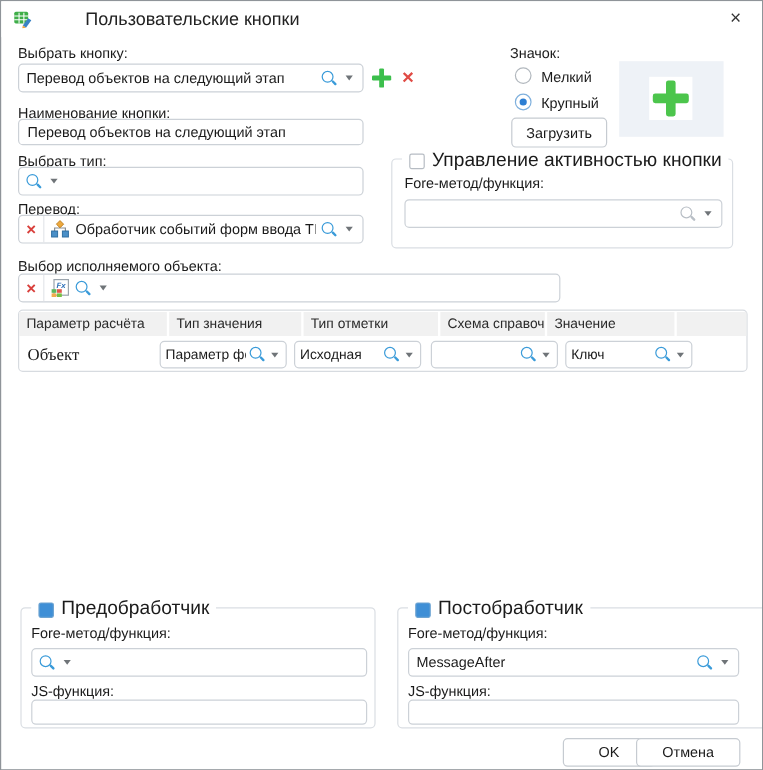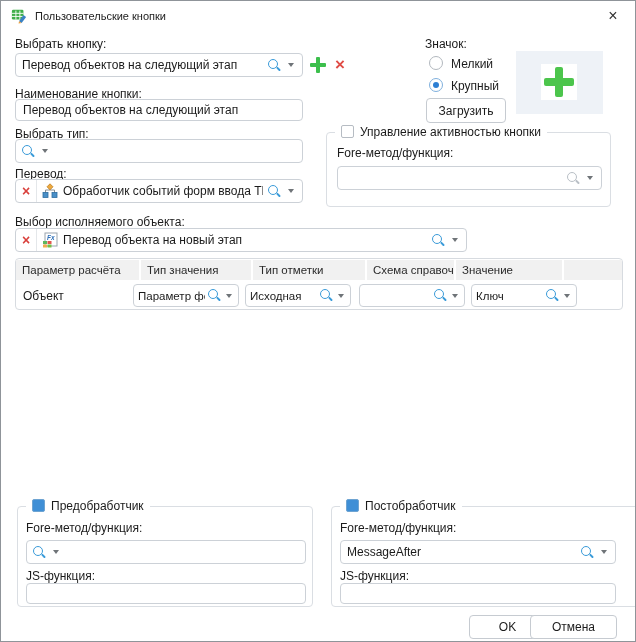--- a/index.html
+++ b/index.html
@@ -5,21 +5,21 @@
   * { margin:0; padding:0; box-sizing:border-box; }
   html,body { background:#e8e8e8; font-family:"Liberation Sans", sans-serif; }
   .window{
     position:relative; width:636px; height:642px; margin:0 auto;
     background:#fff; border:1px solid #8f9499; overflow:hidden;
     font-size:12px; color:#1b1b1b;
   }
   
   .titlebar{ position:absolute; top:0; left:0; right:0; height:30px;
     display:flex; align-items:center; padding:0 10px; gap:8px; background:#fff; }
-  .title-text{ font-size:11px; color:#222; white-space:nowrap; }
+  .title-text{ font-size:15px; color:#222; white-space:nowrap;margin-left:36px; }
   .close-btn{ position:absolute; right:12px; top:5px; width:20px; height:20px;
     display:flex; align-items:center; justify-content:center;
     font-size:16px; color:#333; cursor:default; }
   
   .lbl{ position:absolute; white-space:nowrap; font-size:12px; color:#1b1b1b; }
   .combo{ position:absolute; height:24px; background:#fff; border:1px solid #ccd1d7;
     border-radius:4px; display:flex; align-items:center; padding:0 6px; gap:5px; }
   .combo .ctext{ flex:1; overflow:hidden; white-space:nowrap; font-size:12px; }
   .combo.small{ height:23px; padding:0 4px; gap:3px; }
   .combo.small .ctext{ font-size:11.5px; }
@@ -49,36 +49,36 @@
   .radio{ position:absolute; width:14px; height:14px; border-radius:50%;
     border:1px solid #b2b8be; background:#fff; }
   .radio.sel{ border-color:#7fb0dd; }
   .radio.sel::after{ content:""; position:absolute; left:3px; top:3px; width:6px; height:6px;
     border-radius:50%; background:#2d7fd3; }
   .cb{ width:13px; height:13px; border:1px solid #b6bcc3; border-radius:2px; background:#fff; flex:none; }
   .cb.checked{ background:#3f8fd6; border-color:#6ea4d2; }
   
   .group{ position:absolute; border:1px solid #dadee3; border-radius:4px; background:#fff; }
   .gtitle{ position:absolute; top:-8px; left:8px; background:#fff; padding:0 6px;
-    display:flex; align-items:flex-start; gap:6px; font-size:12px; white-space:nowrap; }
+    display:flex; align-items:center; gap:6px; font-size:16px; white-space:nowrap; }
   .group .glbl{ position:absolute; white-space:nowrap; font-size:12px; }
   .group .gcombo{ position:absolute; }
   
   .preview{ position:absolute; left:515px; top:50px; width:87px; height:63px; background:#eef2f7; }
   .preview .sq{ position:absolute; left:25px; top:13px; width:36px; height:36px; background:#fff; }
   .bigplus{ position:absolute; left:3px; top:3px; width:30px; height:30px; }
   .bigplus::before{ content:""; position:absolute; left:0; top:11px; width:30px; height:8px; background:#4cc54c; border-radius:2px; }
   .bigplus::after{ content:""; position:absolute; left:11px; top:0; width:8px; height:30px; background:#4cc54c; border-radius:2px; }
   
   .tpanel{ position:absolute; left:14px; top:257px; width:608px; height:52px;
     border:1px solid #d7dbe0; border-radius:4px; background:#fff; }
   .thead{ position:absolute; left:15px; top:259px; width:606px; height:20px; display:flex; gap:2px; }
   .th{ background:#f1f1f1; display:flex; align-items:center; padding-left:6px;
     font-size:11.5px; color:#2a2a2a; white-space:nowrap; overflow:hidden; }
-  .cell-text{ position:absolute; font-size:12px; color:#1b1b1b; white-space:nowrap; }
+  .cell-text{ position:absolute; font-size:14px; color:#1b1b1b; white-space:nowrap;font-family:Liberation Serif, serif; }
 </style>
 </head>
 <body>
 
 <div class="window">
 
   <div class="titlebar">
     <svg class="obj-icon" width="18" height="18" viewBox="0 0 18 18">
       <rect x="1" y="2" width="13" height="11" rx="1.5" fill="#3fae49"></rect>
       <line x1="1" y1="6" x2="14" y2="6" stroke="#fff" stroke-width="1"></line>
@@ -155,21 +155,20 @@
   <div class="combo" style="left:14px;top:227px;width:452px">
     <span class="clearseg">×</span>
     <svg class="obj-icon" viewBox="0 0 16 16">
       <rect x="3" y="1" width="12" height="13" fill="#fff" stroke="#9aa4ad" stroke-width="1"></rect>
       <text x="5" y="8" font-size="6.5" fill="#2d6fb8" font-style="italic" font-weight="bold" font-family="Liberation Sans,sans-serif">Fx</text>
       <rect x="1" y="9" width="4" height="3" fill="#5cb85c"></rect>
       <rect x="5.5" y="9" width="4" height="3" fill="#e2574c"></rect>
       <rect x="1" y="12.5" width="4" height="3" fill="#f0ad4e"></rect>
       <rect x="5.5" y="12.5" width="4" height="3" fill="#76c043"></rect>
     </svg>
-    <span class="ctext">Перевод объекта на новый этап</span>
     <span class="search"></span>
     <span class="arrow"></span>
   </div>
 
   <div class="tpanel"></div>
   <div class="thead">
     <span class="th" style="width:123px">Параметр расчёта</span>
     <span class="th" style="width:110px">Тип значения</span>
     <span class="th" style="width:112px">Тип отметки</span>
     <span class="th" style="width:87px">Схема справочника</span>

